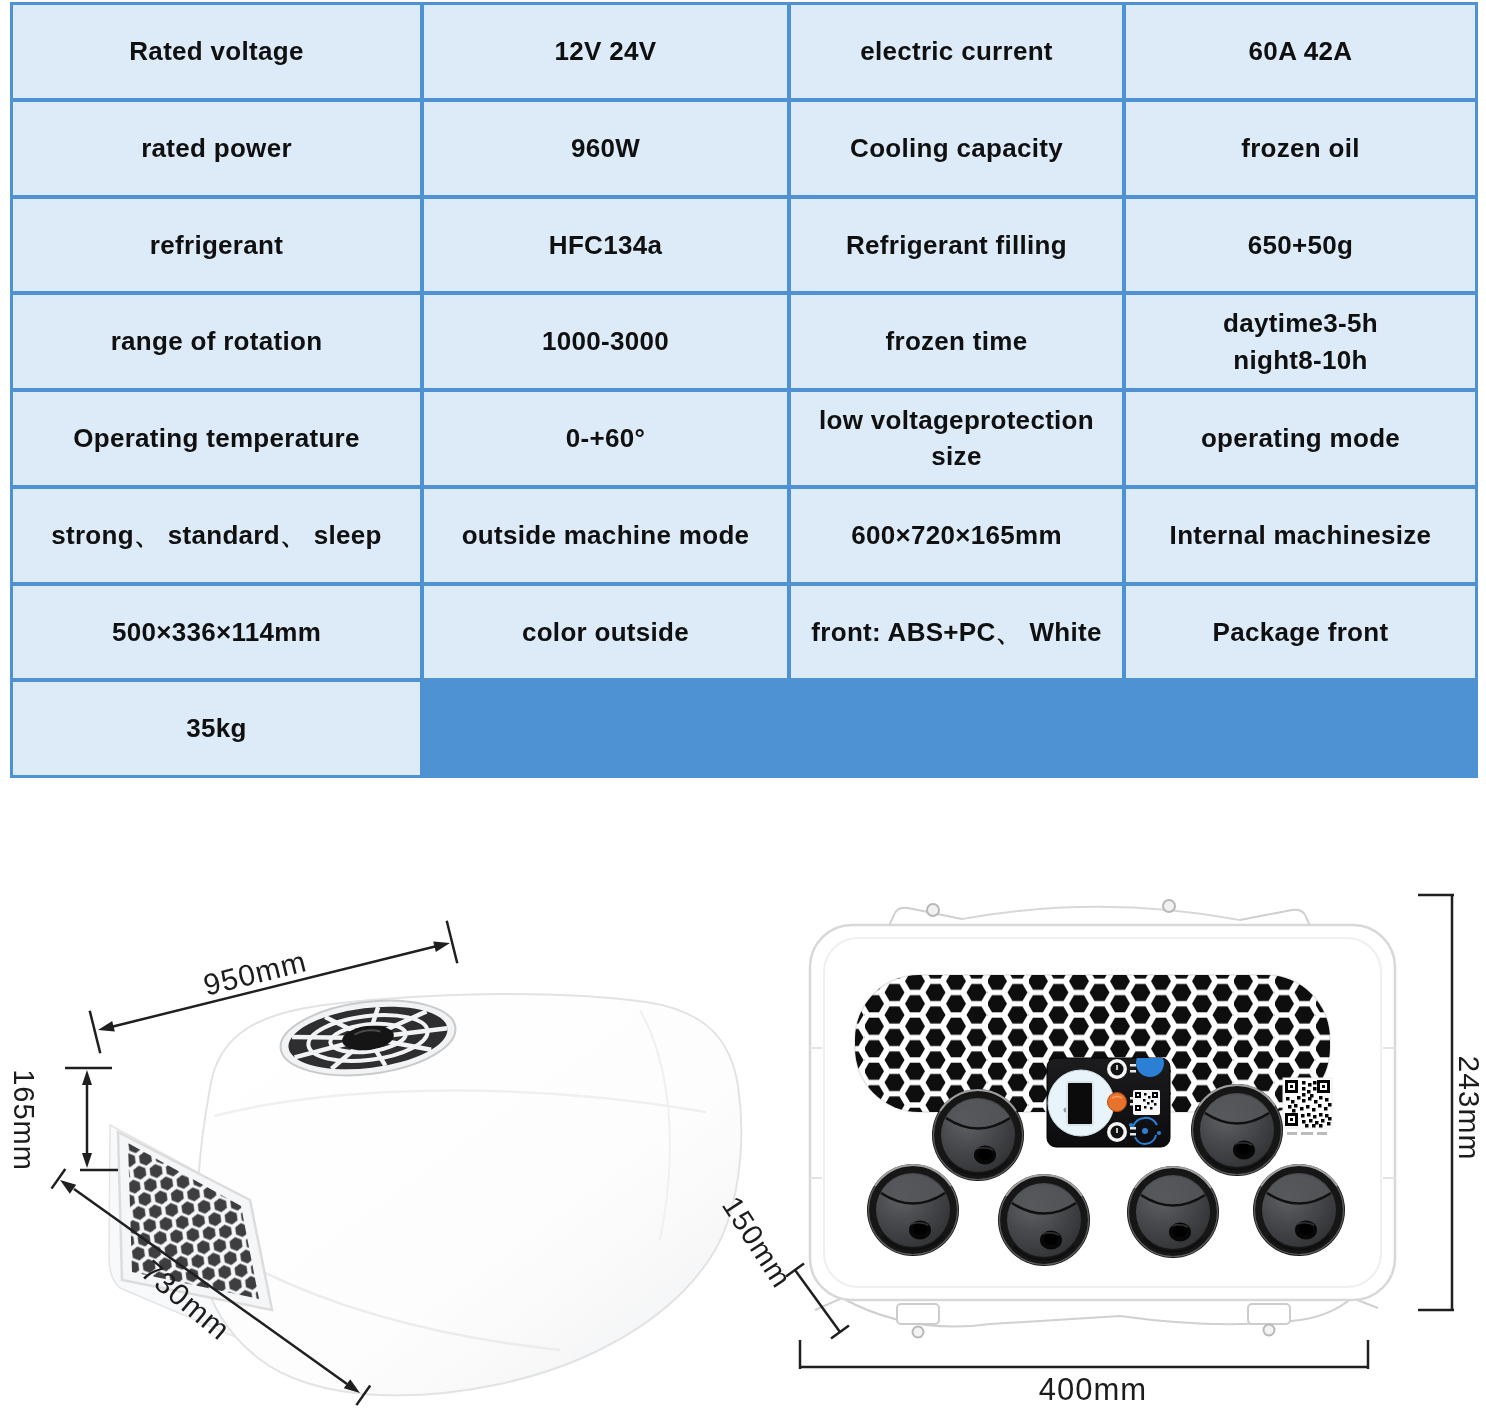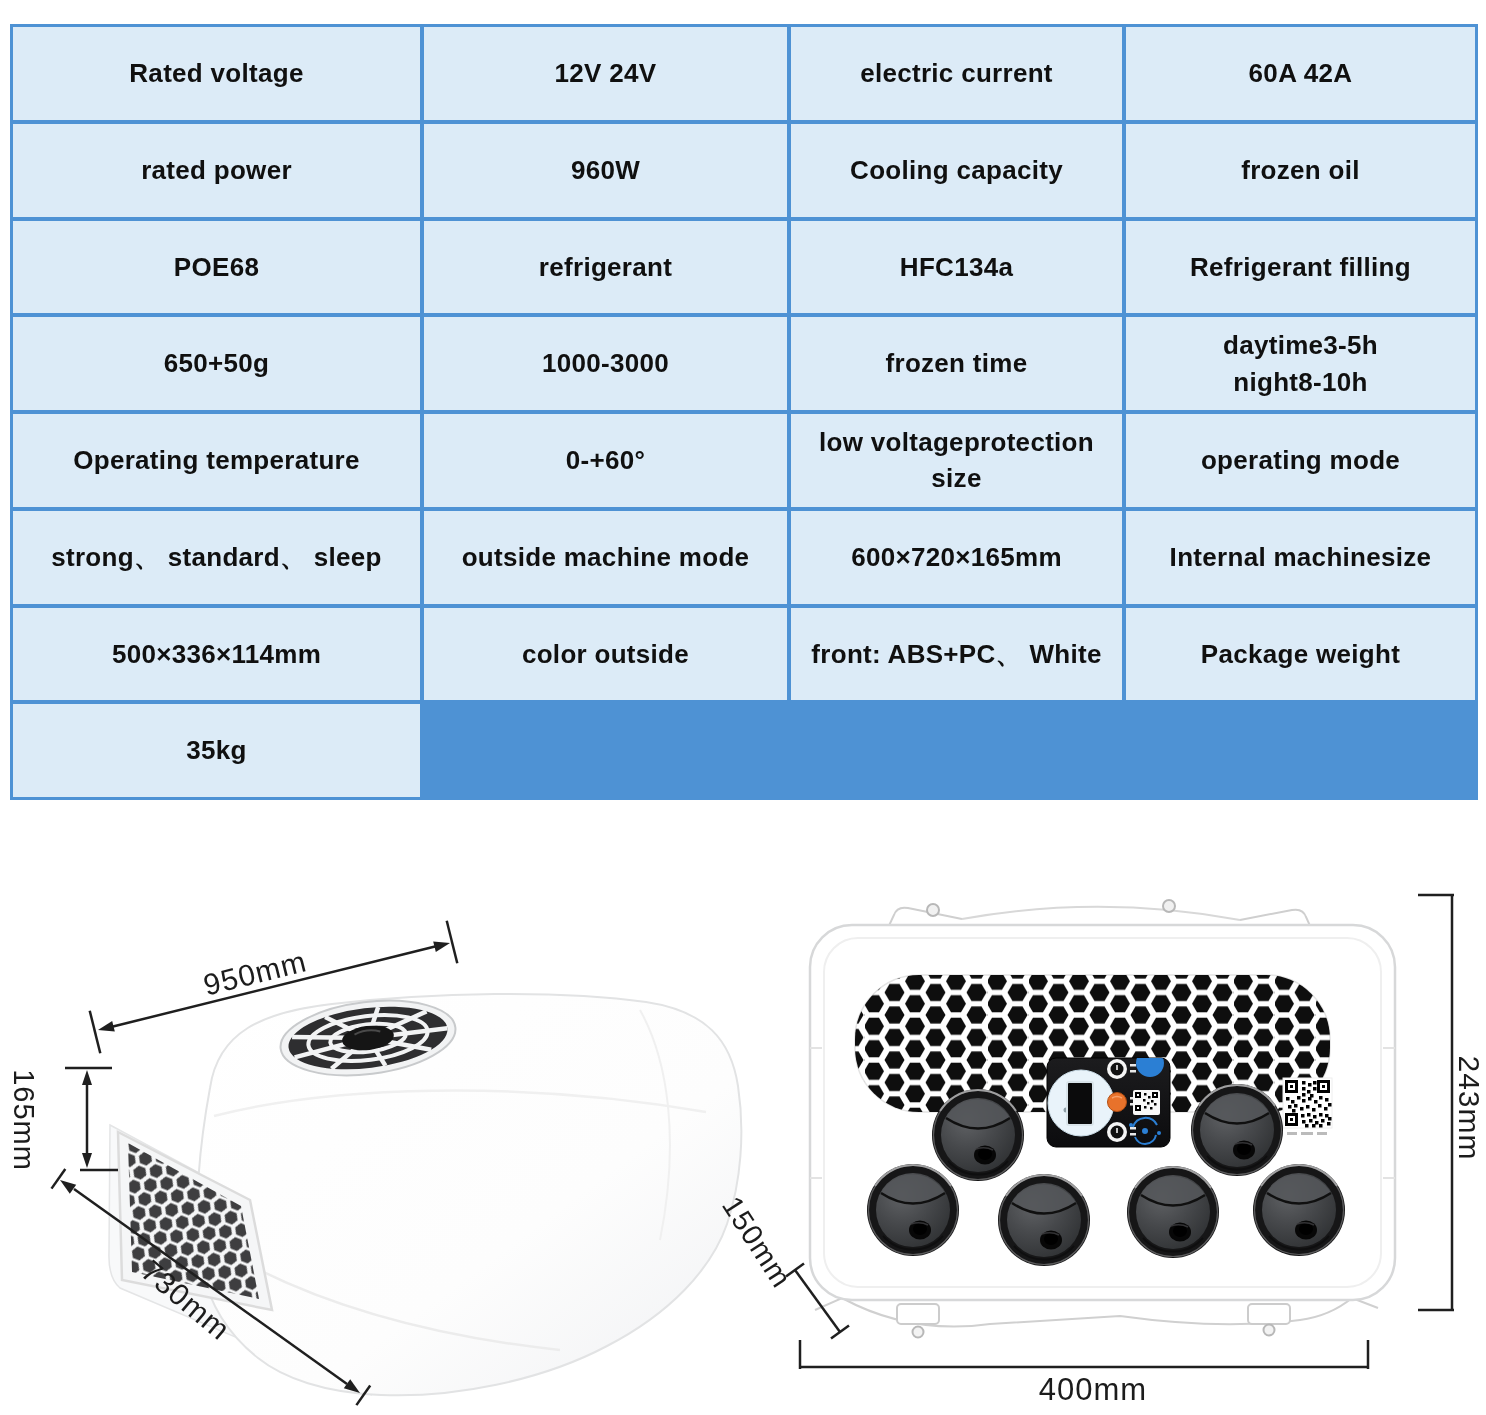--- a/index.html
+++ b/index.html
@@ -1,20 +1,20 @@
 <!DOCTYPE html>
 <html><head>
 <meta charset="utf-8">
 <style>
   html,body{margin:0;padding:0;background:#ffffff;}
   body{width:1486px;height:1415px;position:relative;overflow:hidden;
        font-family:"Liberation Sans", sans-serif;}
   
   .spec-table{
-    position:absolute;left:10px;top:24px;width:1468px;height:776px;
+    position:absolute;left:10px;top:2px;width:1468px;height:776px;
     box-sizing:border-box;border:3px solid #4e92d4;background:#4e92d4;
     display:grid;grid-template-columns:407fr 363fr 331fr 349fr;
     grid-template-rows:repeat(8,1fr);gap:4px;
   }
   .cell{
     background:#dcebf7;display:flex;align-items:center;justify-content:center;
     text-align:center;font-weight:bold;font-size:26px;color:#101010;
     white-space:pre-line;line-height:1.4;padding:0 6px;letter-spacing:.3px;
   }
   
@@ -32,46 +32,46 @@
     <div class="cell">Rated voltage</div>
     <div class="cell">12V 24V</div>
     <div class="cell">electric current</div>
     <div class="cell">60A 42A</div>
 
     <div class="cell">rated power</div>
     <div class="cell">960W</div>
     <div class="cell">Cooling capacity</div>
 
     <div class="cell">frozen oil</div>
-    <div class="cell">POE68</div>
     <div class="cell">refrigerant</div>
     <div class="cell">HFC134a</div>
 
     <div class="cell">Refrigerant filling</div>
     <div class="cell">650+50g</div>
+    <div class="cell">range of rotation</div>
     <div class="cell">1000-3000</div>
 
     <div class="cell">frozen time</div>
     <div class="cell">daytime3-5h
 night8-10h</div>
     <div class="cell">Operating temperature</div>
     <div class="cell">0-+60°</div>
 
     <div class="cell">low voltageprotection size</div>
     <div class="cell">operating mode</div>
     <div class="cell">strong、 standard、 sleep</div>
 
     <div class="cell">outside machine mode</div>
     <div class="cell">600×720×165mm</div>
     <div class="cell">Internal machinesize</div>
     <div class="cell">500×336×114mm</div>
 
     <div class="cell">color outside</div>
     <div class="cell">front: ABS+PC、 White</div>
-    <div class="cell">Package weight</div>
+    <div class="cell">Package front</div>
     <div class="cell">35kg</div>
   </div>
 
   <svg id="fig-outdoor" class="fig" width="760" height="535" viewBox="0 0 760 535">
     <defs>
       <linearGradient id="shellGrad" x1="0" y1="0" x2="1" y2="1">
         <stop offset="0" stop-color="#ffffff"></stop>
         <stop offset="0.6" stop-color="#fdfdfd"></stop>
         <stop offset="1" stop-color="#f0f1f3"></stop>
       </linearGradient>

